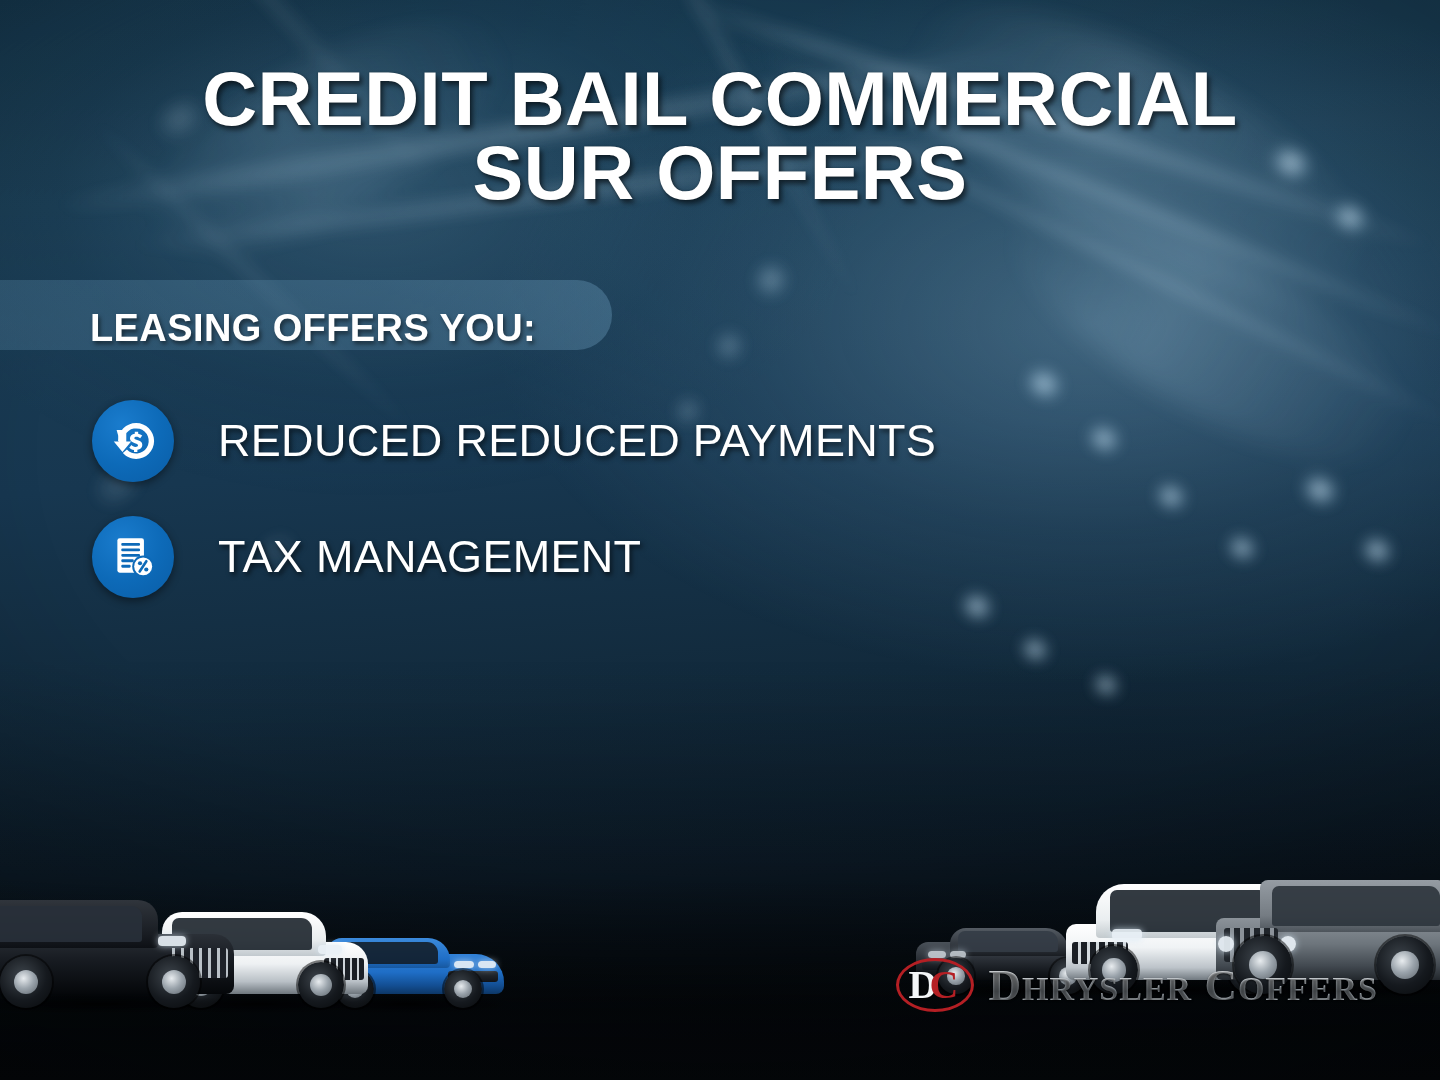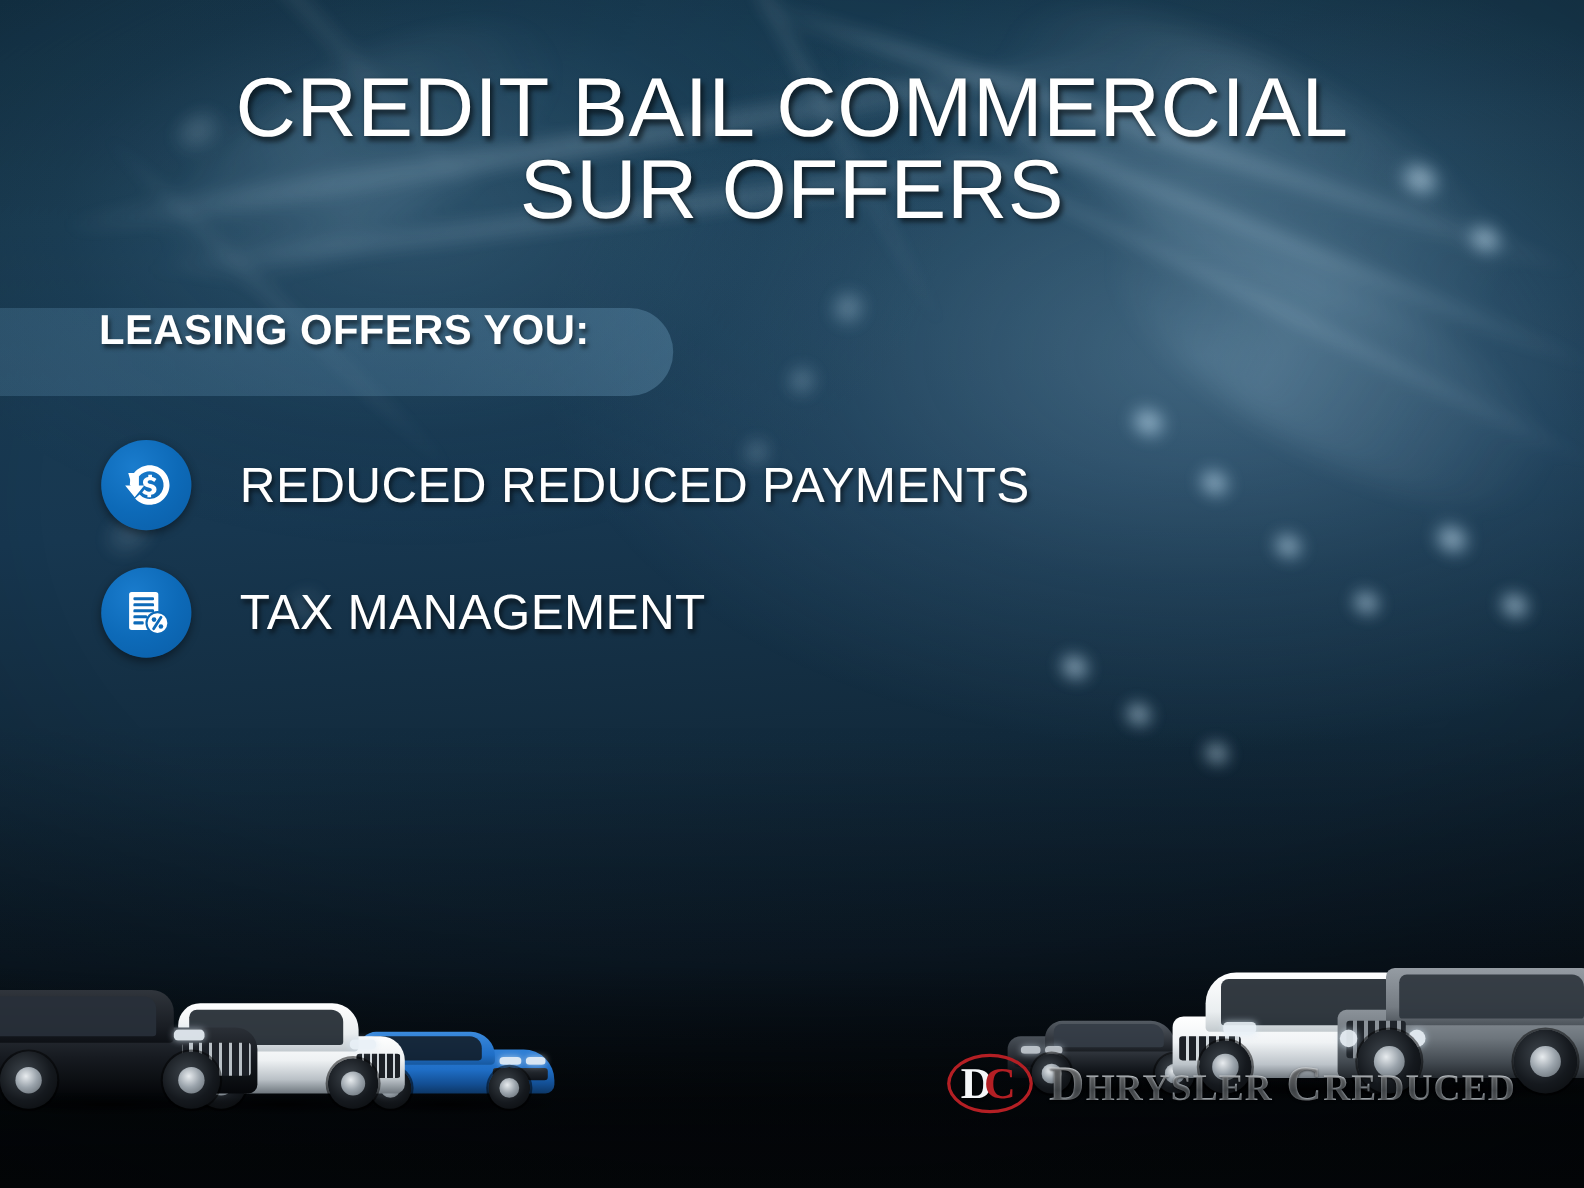--- a/index.html
+++ b/index.html
@@ -51,32 +51,32 @@
   }
   .beam {
     position:absolute; border-radius:50%;
     background:linear-gradient(90deg, rgba(180,212,232,0) 0%, rgba(180,212,232,.22) 40%, rgba(180,212,232,0) 100%);
     filter:blur(10px);
   }
 
   
   #title {
     position:absolute; top:62px; left:0; width:1440px; text-align:center;
-    color:#fff; font-weight:normal; font-size:76px; line-height:.98;
+    color:#fff; font-weight:bold; font-size:76px; line-height:.98;
     letter-spacing:.5px;
     text-shadow:3px 4px 5px rgba(0,0,0,.55), 0 0 2px rgba(0,0,0,.35);
   }
   #title .l2 { display:block; }
 
   
   #pill {
-    position:absolute; left:0; top:280px; width:612px; height:80px;
+    position:absolute; left:0; top:280px; width:612px; height:70px;
     border-top-right-radius:40px; border-bottom-right-radius:40px;
     background:linear-gradient(90deg, rgba(92,140,172,.30) 0%, rgba(92,140,172,.34) 62%, rgba(104,152,184,.40) 100%);
-    display:flex; align-items:flex-start;
+    display:flex; align-items:flex-end;
   }
   #pill .txt {
     margin-left:90px; color:#fff; font-weight:bold; font-size:38px;
     letter-spacing:.4px; text-shadow:2px 3px 4px rgba(0,0,0,.5);
   }
 
   
   #bullets { position:absolute; left:92px; top:383px; width:1240px; }
   .row { display:flex; align-items:center; height:116px; }
   .ic {
@@ -307,16 +307,16 @@
 
   </div>
 
 
   <div id="logo">
     <span class="mark">
       <span class="ring"></span>
       <span class="dd">D</span>
       <span class="cc">C</span>
     </span>
-    <span class="wordmark"><span>D</span><span class="sm">HRYSLER</span>&nbsp;<span>C</span><span class="sm">REDUCED</span></span>
+    <span class="wordmark"><span>D</span><span class="sm">HRYSLER</span>&nbsp;<span>C</span><span class="sm">OFFERS</span></span>
   </div>
 
 </div>
 
 </body></html>

